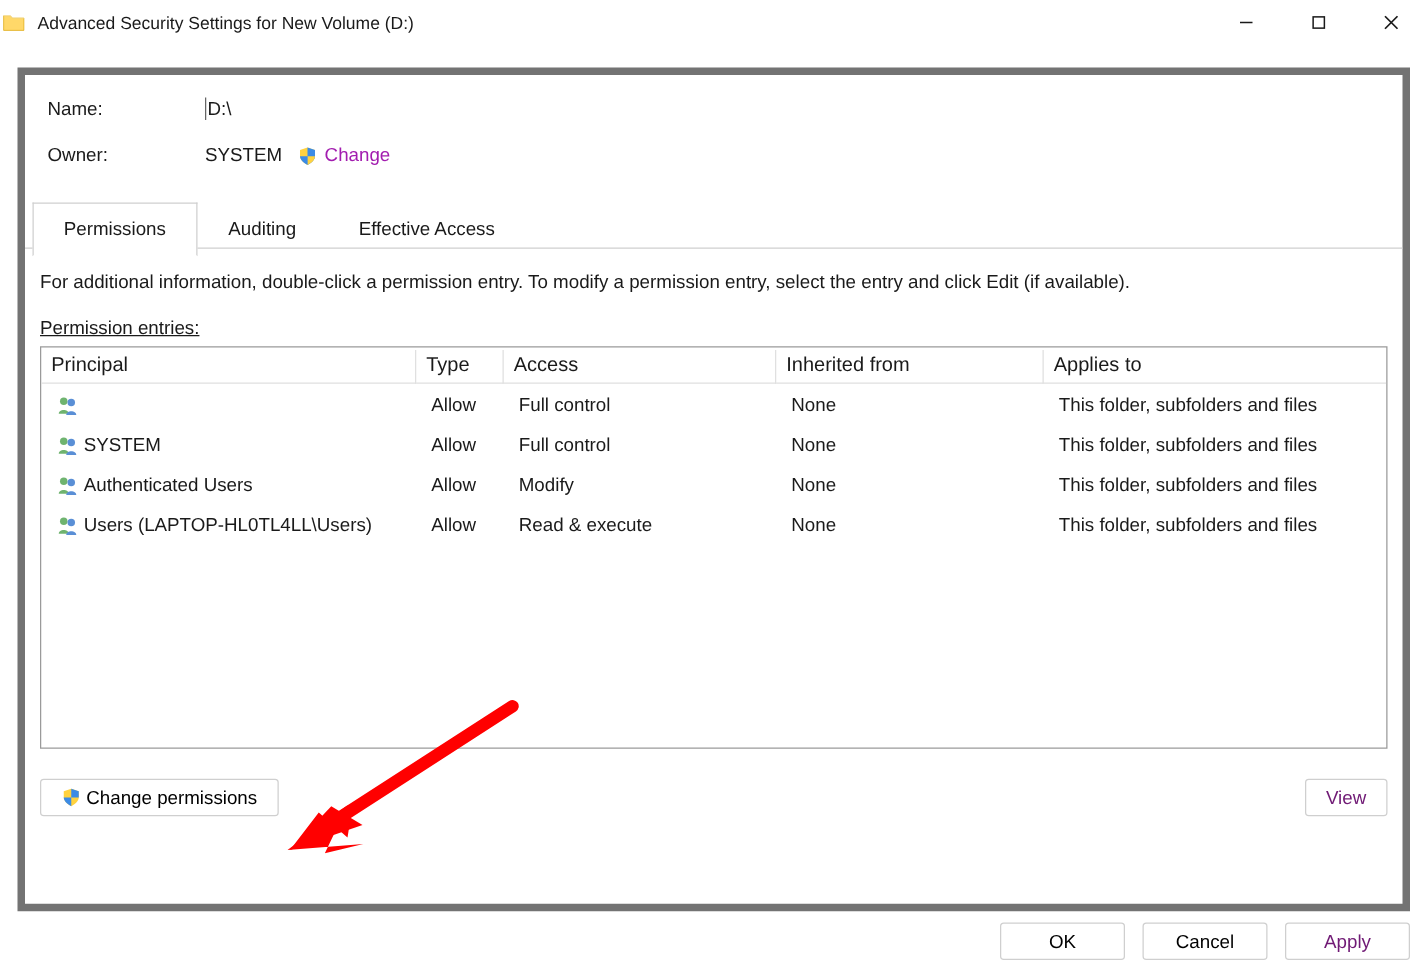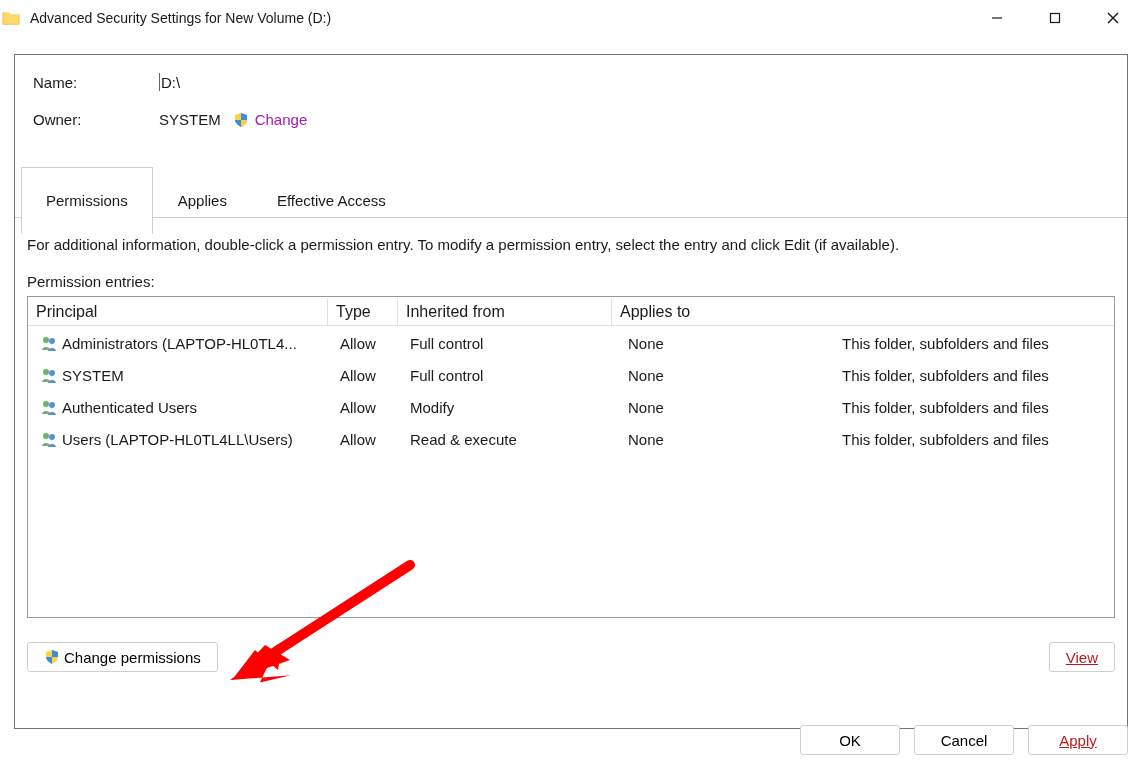--- a/index.html
+++ b/index.html
@@ -35,21 +35,21 @@
     display: flex; align-items: center; justify-content: center;
   }
   .winbtn svg { stroke: #1a1a1a; }
 
   .dialog-frame {
     position: absolute;
     left: 14px;
     top: 54px;
     right: 14px;
     bottom: 50px;
-    border: 1px solid #737373;
+    border: 6px solid #737373;
     background: #ffffff;
   }
   .topinfo {
     padding: 18px 12px 12px 18px;
   }
   .row { display: flex; align-items: center; margin-bottom: 20px; }
   .row .lbl { width: 126px; }
   .row .val { display: flex; align-items: center; }
   .name-val .cursor { border-left: 1px solid #666; height: 18px; margin-right: 1px; }
   .shield {
@@ -59,38 +59,38 @@
     vertical-align: middle;
   }
   .link { color: #a21caf; cursor: pointer; }
 
   .tabs {
     display: flex;
     padding-left: 6px;
     border-bottom: 1px solid #cfcfcf;
   }
   .tab {
-    padding: 24px 24px;
+    padding: 12px 24px;
     font-size: 15px;
     border: 1px solid transparent;
     position: relative;
-    top: 17px;
+    top: 7px;
     cursor: pointer;
   }
   .tab.active {
     border: 1px solid #cfcfcf;
     border-bottom: 1px solid #ffffff;
     background: #ffffff;
   }
 
   .tabbody {
     padding: 18px 12px 12px 12px;
   }
   .instr { margin-bottom: 20px; }
-  .entries-label { margin-bottom: 6px; }
+  .entries-label { margin-bottom: 6px; text-decoration: underline; }
 
   .listview {
     border: 1px solid #9a9a9a;
     height: 322px;
     overflow: hidden;
   }
   .lv-header, .lv-row {
     display: flex;
     align-items: center;
   }
@@ -132,27 +132,27 @@
     background: #ffffff;
     padding: 5px 16px;
     font-family: inherit;
     font-size: 15px;
     border-radius: 3px;
     display: inline-flex;
     align-items: center;
     min-height: 30px;
     cursor: pointer;
   }
-  .btn.disabled { color: #b91c1c; cursor: default; text-decoration: underline; }
+  .btn.disabled { color: #701a75; cursor: default; }
   .btn .shield { margin: 0 4px 0 0; }
 
   .footer {
     position: absolute;
     right: 14px;
-    bottom: 24px;
+    bottom: 11px;
     display: flex;
     gap: 14px;
   }
   .footer .btn { min-width: 100px; justify-content: center; }
 
   
   .arrow {
     position: absolute;
     pointer-events: none;
     z-index: 50;
@@ -211,47 +211,47 @@
               <path d="M2 8 H8 V15 C8 15 2 12 2 8 Z" fill="#3b8be6"></path>
             </svg>
         </span>
         <span class="link">Change</span>
       </span>
     </div>
   </div>
 
   <div class="tabs">
     <div class="tab active">Permissions</div>
-    <div class="tab">Applies</div>
+    <div class="tab">Auditing</div>
     <div class="tab">Effective Access</div>
   </div>
 
   <div class="tabbody">
     <div class="instr">For additional information, double-click a permission entry. To modify a permission entry, select the entry and click Edit (if available).</div>
     <div class="entries-label">Permission entries:</div>
 
     <div class="listview">
       <div class="lv-header">
         <div class="col principal">Principal</div>
         <div class="col type">Type</div>
+        <div class="col access">Access</div>
         <div class="col inherited">Inherited from</div>
         <div class="col applies">Applies to</div>
       </div>
 
       <div class="lv-row">
         <div class="col principal">
           <span class="group-icon">
             <svg viewBox="0 0 18 18">
                 <circle cx="6" cy="6" r="3" fill="#6fb36f"></circle>
                 <circle cx="12" cy="7" r="3" fill="#5a8fd6"></circle>
                 <path d="M2 16 C2 12 10 12 10 16 Z" fill="#6fb36f"></path>
                 <path d="M8 17 C8 13 16 13 16 17 Z" fill="#5a8fd6"></path>
               </svg>
           </span>
-          <span>Administrators (LAPTOP-HL0TL4...</span>
         </div>
         <div class="col type">Allow</div>
         <div class="col access">Full control</div>
         <div class="col inherited">None</div>
         <div class="col applies">This folder, subfolders and files</div>
       </div>
 
       <div class="lv-row">
         <div class="col principal">
           <span class="group-icon">

